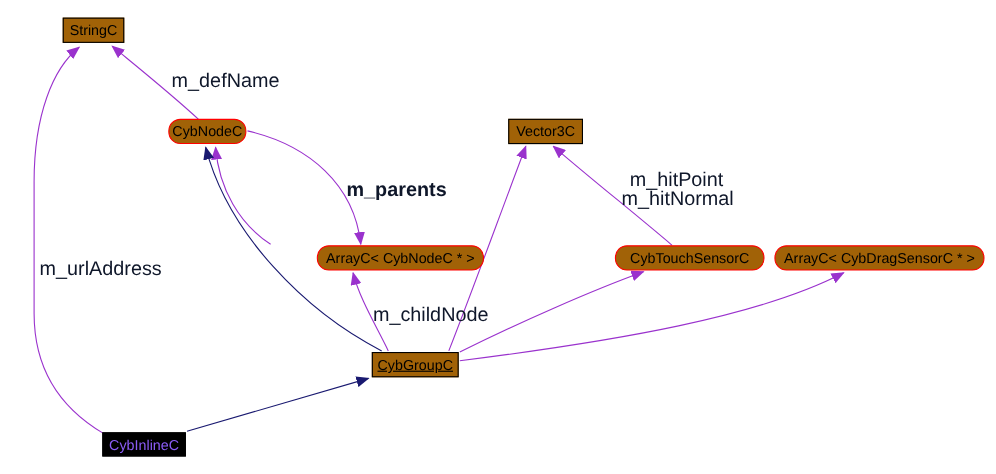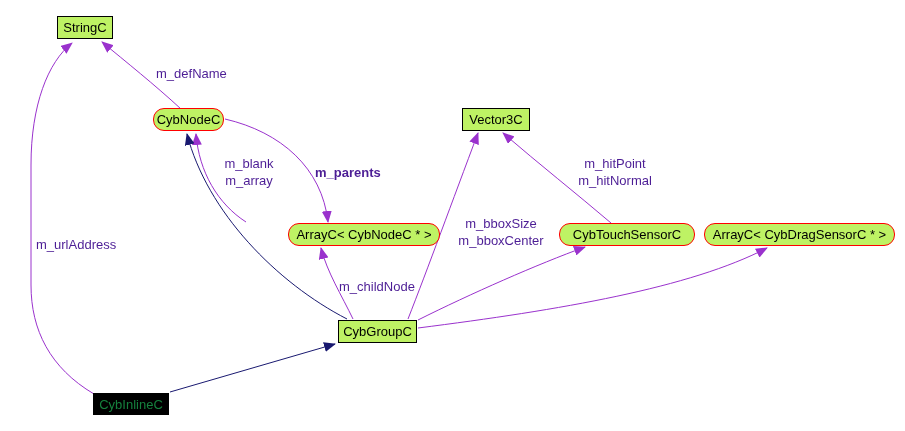--- a/index.html
+++ b/index.html
@@ -7,32 +7,32 @@
     position:relative;
     width:905px;height:431px;
     background:#ffffff;
     font-family:"Liberation Sans", sans-serif;
     overflow:hidden;
   }
   #edges{position:absolute;left:0;top:0;width:905px;height:431px;}
   .node{
     position:absolute;
     box-sizing:border-box;
-    background:#bef264;
+    background:#a16207;
     border:1px solid #000000;
     display:flex;align-items:center;justify-content:center;
     font-size:13px;color:#000000;
     white-space:nowrap;
     line-height:1;
   }
   .node.template{border-color:#ff0000;border-radius:11px;}
-  .node.focus{background:#000000;color:#15803d;border-color:#000000;}
+  .node.focus{background:#000000;color:#8b5cf6;border-color:#000000;}
   .edge-label{
     position:absolute;
-    font-size:13px;color:#4c1d95;
+    font-size:18px;color:#0f172a;
     white-space:nowrap;
     line-height:17px;
   }
   .edge-label.center{text-align:center;}
 </style>
 </head>
 <body>
 
 <div id="canvas">
 
@@ -65,41 +65,33 @@
   <div class="node template" style="left:153px;top:108px;width:71px;height:23px;">CybNodeC</div>
 
   <div class="node" style="left:462px;top:108px;width:68px;height:23px;">Vector3C</div>
 
   <div class="node template" style="left:240px;top:223px;width:152px;height:23px;margin-left:48px;">ArrayC&lt; CybNodeC * &gt;</div>
 
   <div class="node template" style="left:559px;top:223px;width:136px;height:23px;">CybTouchSensorC</div>
 
   <div class="node template" style="left:704px;top:223px;width:191px;height:23px;">ArrayC&lt; CybDragSensorC * &gt;</div>
 
-  <div class="node" style="left:338px;top:320px;width:79px;height:23px;">CybGroupC</div>
+  <div class="node" style="left:338px;top:320px;width:79px;height:23px;text-decoration:underline;">CybGroupC</div>
 
   <div class="node focus" style="left:93px;top:393px;width:76px;height:22px;">CybInlineC</div>
 
   <div class="edge-label" style="left:156px;top:65px;">m_defName</div>
 
   <div class="edge-label" style="left:36px;top:225px;margin-top:11px;">m_urlAddress</div>
 
-  <div class="edge-label center" style="left:209px;top:155px;width:80px;">
-    <div>m_blank</div>
-    <div>m_array</div>
-  </div>
 
   <div class="edge-label" style="left:315px;top:164px;font-weight:bold;">m_parents</div>
 
   <div class="edge-label" style="left:339px;top:278px;">m_childNode</div>
 
-  <div class="edge-label center" style="left:451px;top:215px;width:100px;">
-    <div>m_bboxSize</div>
-    <div>m_bboxCenter</div>
-  </div>
 
   <div class="edge-label center" style="left:565px;top:155px;width:100px;">
     <div>m_hitPoint</div>
     <div>m_hitNormal</div>
   </div>
 
 
 
 </div>
 

